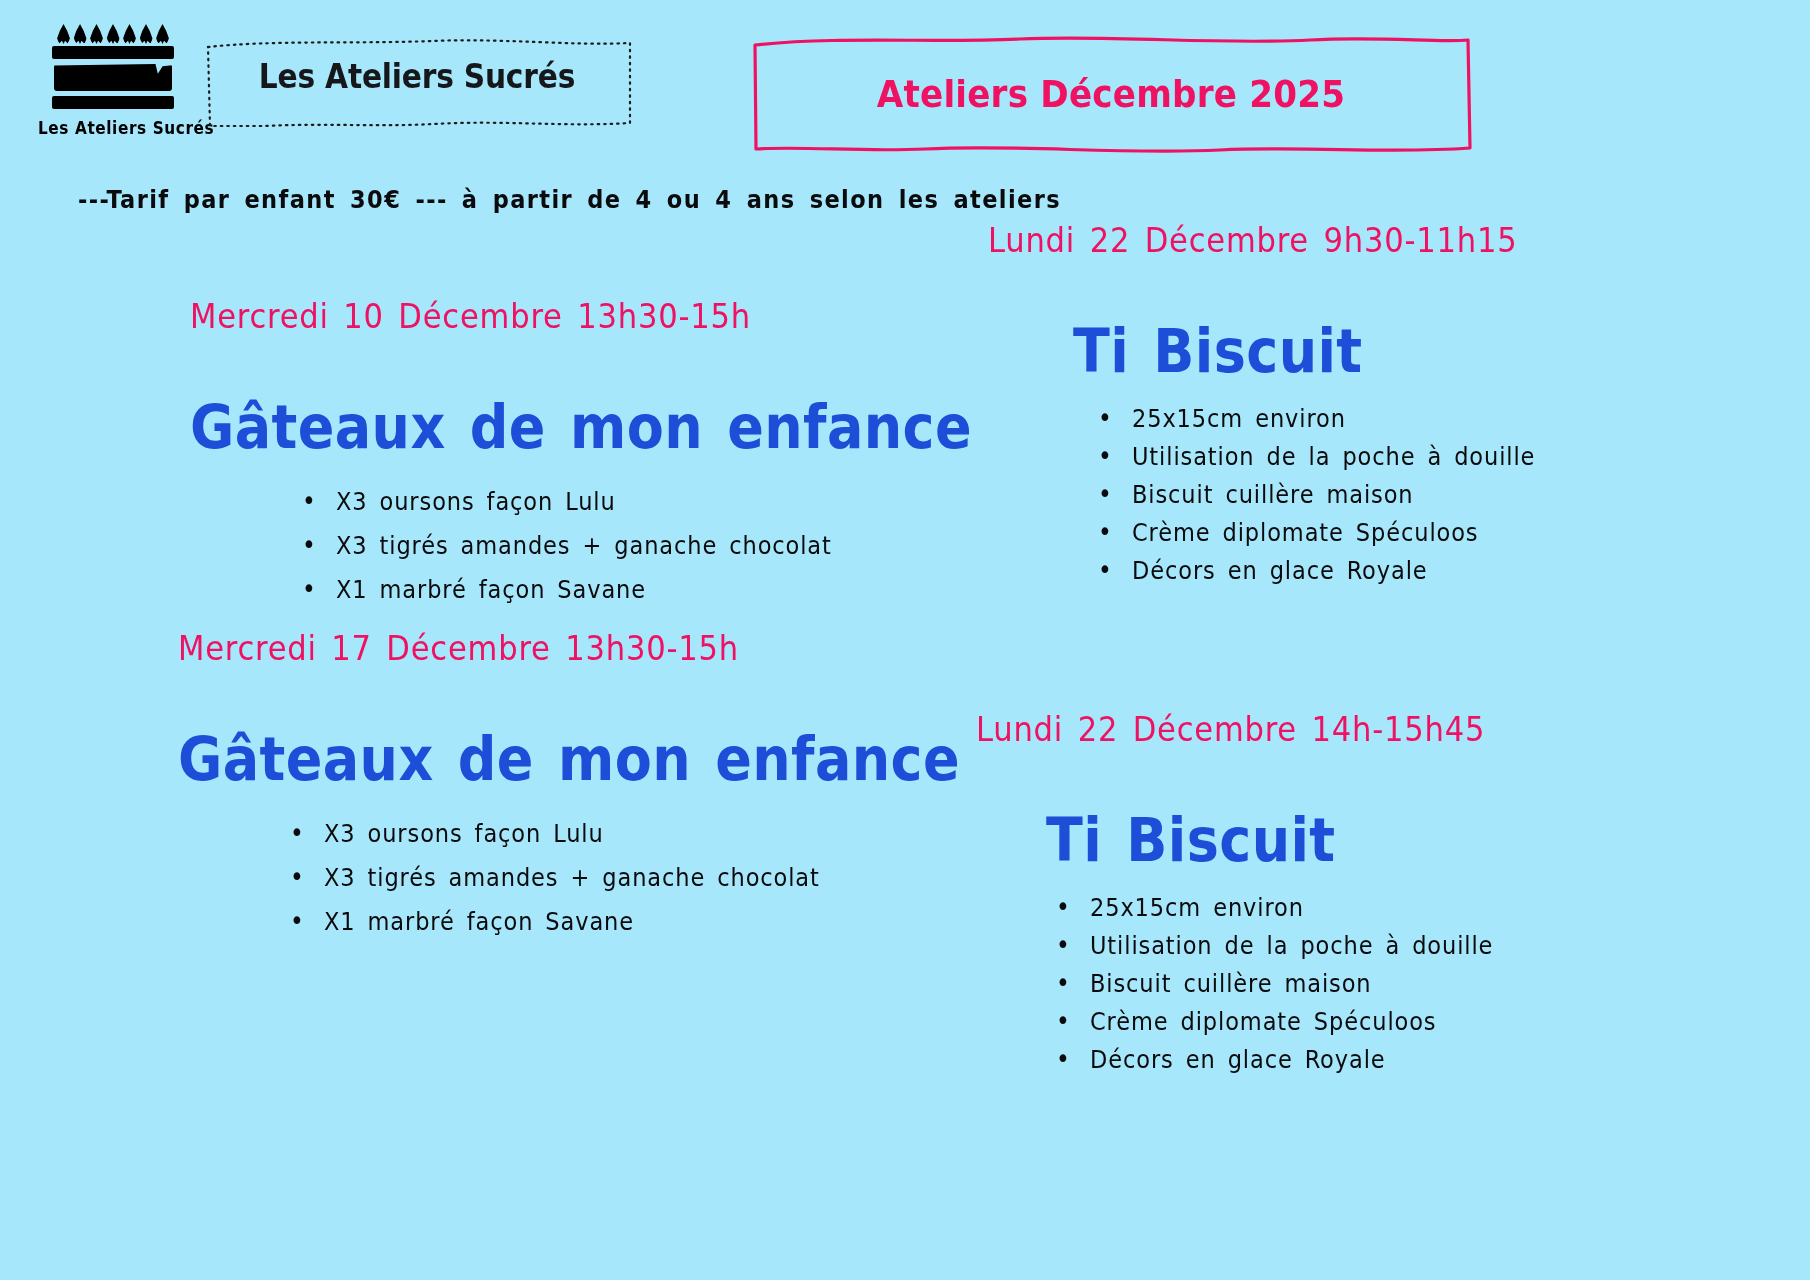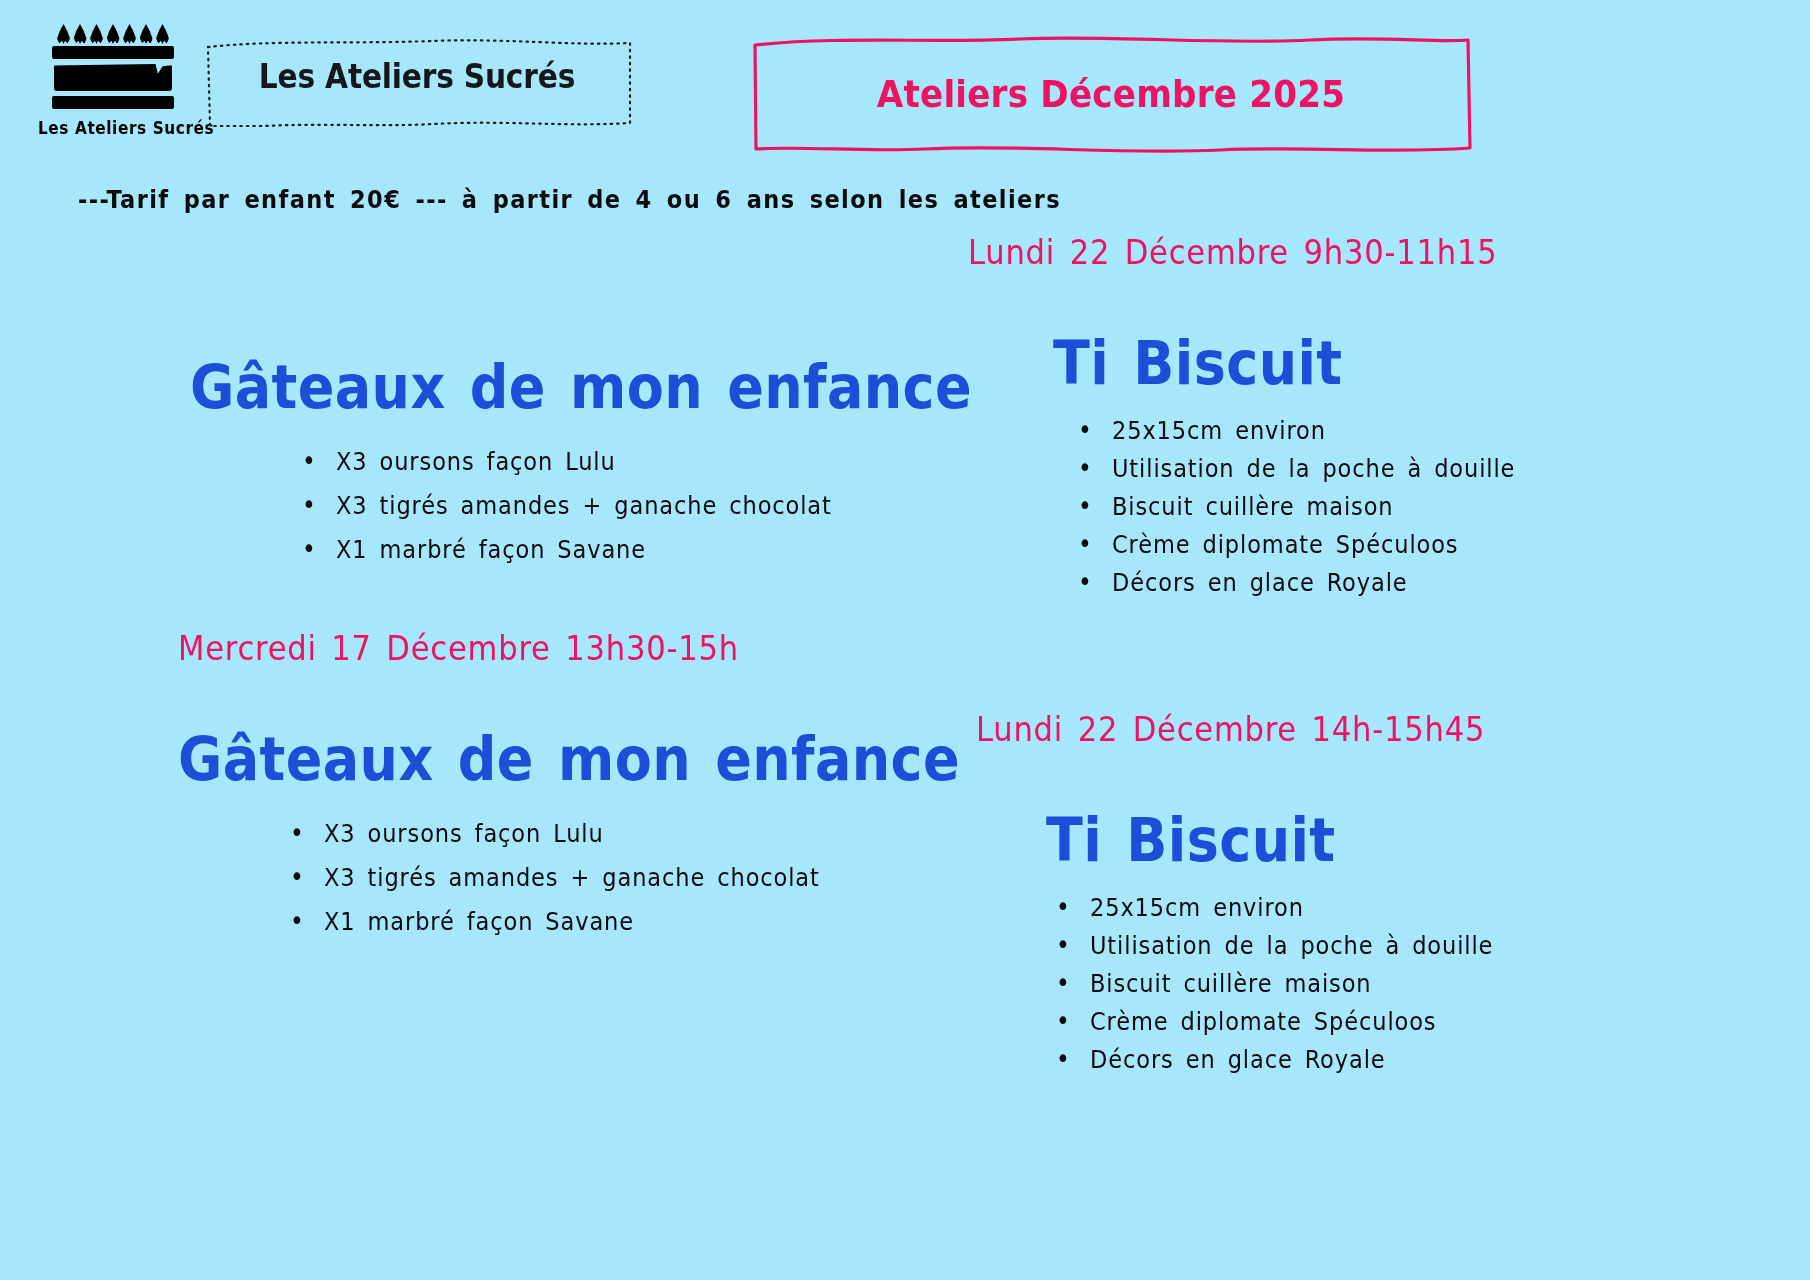--- a/index.html
+++ b/index.html
@@ -201,21 +201,21 @@
   #block-0 { left: 190px; top: 296px; }
   #block-0 .title { margin-top: 56px; margin-left: 0; }
   #block-0 ul { margin-top: 18px; margin-left: 112px; }
   #block-0 li { line-height: 44px; }
 
   #block-1 { left: 178px; top: 628px; }
   #block-1 .title { margin-top: 56px; margin-left: 0; }
   #block-1 ul { margin-top: 18px; margin-left: 112px; }
   #block-1 li { line-height: 44px; }
 
-  #block-2 { left: 968px; top: 220px; margin-top: 12px; }
+  #block-2 { left: 988px; top: 220px; }
   #block-2 .date { margin-left: 0; }
   #block-2 .title { margin-top: 56px; margin-left: 85px; }
   #block-2 ul { margin-top: 14px; margin-left: 110px; }
   #block-2 li { line-height: 38px; }
 
   #block-3 { left: 976px; top: 666px; }
   #block-3 .date { margin-left: 0; margin-top: 43px; }
   #block-3 .title { margin-top: 56px; margin-left: 70px; }
   #block-3 ul { margin-top: 14px; margin-left: 80px; }
   #block-3 li { line-height: 38px; }
@@ -254,23 +254,24 @@
 
   <div class="pink-box">
     <svg viewBox="0 0 722 125" preserveAspectRatio="none">
       <path d="M5,15 C90,6 180,13 270,9 C370,5 470,15 560,10 C630,6 690,13 718,10
                L720,118 C640,124 560,116 470,120 C370,125 270,114 175,119
                C110,122 55,116 6,119 L5,15 Z" fill="none" stroke="#ef1262" stroke-width="3.2" stroke-linejoin="round"></path>
     </svg>
     <div class="pink-label">Ateliers Décembre 2025</div>
   </div>
 
-  <div class="tarif">---Tarif par enfant 20€ ---   à partir de 4 ou 6 ans selon les ateliers</div>
+  <div class="tarif">---Tarif par enfant 30€ ---   à partir de 4 ou 4 ans selon les ateliers</div>
 
   <div class="block" id="block-0">
+    <div class="date">Mercredi 10 Décembre 13h30-15h</div>
     <div class="title">Gâteaux de mon enfance</div>
     <ul>
       <li>X3 oursons façon Lulu</li>
       <li>X3 tigrés amandes + ganache chocolat</li>
       <li>X1 marbré façon Savane</li>
     </ul>
   </div>
 
   <div class="block" id="block-1">
     <div class="date">Mercredi 17 Décembre 13h30-15h</div>

